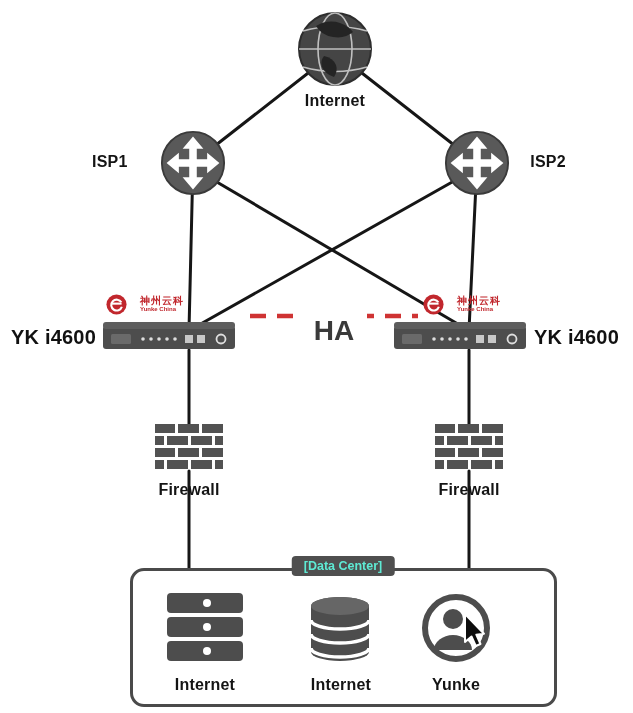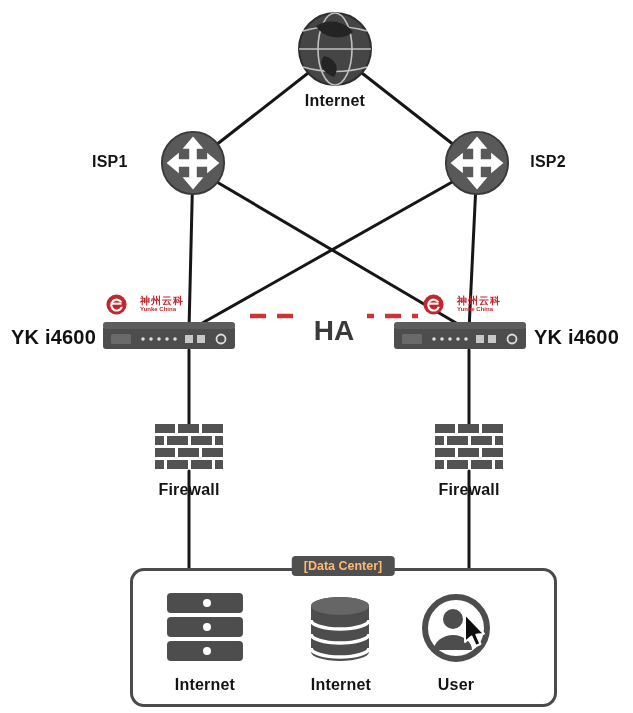--- a/index.html
+++ b/index.html
@@ -12,21 +12,21 @@
   .ha-label { position:absolute; z-index:3; left:301px; top:292px; width:66px; height:46px;
               background:#fff; text-align:center; line-height:46px; font-size:28px; font-weight:600; color:#3a3a3a;margin-top:16px; }
   .vendor { position:absolute; z-index:3; display:flex; align-items:center; gap:13px; height:26px; }
   .vendor .swirl { width:21px; height:21px; flex:0 0 auto; }
   .vtxt { display:flex; flex-direction:column; line-height:1.05; }
   .vcn { font-size:10px; font-weight:700; color:#c1272d; letter-spacing:1px; white-space:nowrap; }
   .ven { font-size:6px; font-weight:700; color:#c1272d; white-space:nowrap; }
   .dc-box { position:absolute; z-index:2; left:130px; top:568px; width:427px; height:139px;
             border:3px solid #4a4a4a; border-radius:14px; background:#fff; }
   .dc-badge { position:absolute; z-index:4; left:343px; top:556px; transform:translateX(-50%);
-              background:#4f4f4f; color:#fdba74; font-size:12.5px; font-weight:700;
+              background:#4f4f4f; color:#5eead4; font-size:12.5px; font-weight:700;
               padding:3px 12px; border-radius:4px; white-space:nowrap; }
 </style>
 </head>
 <body>
 
 <div class="canvas">
 
   <svg class="wires" width="633" height="713" viewBox="0 0 633 713">
     <g stroke="#161616" stroke-width="3" stroke-linecap="round">
       <line x1="335" y1="52" x2="193" y2="163"></line>
@@ -223,15 +223,15 @@
   <div class="label" style="left:296px; top:676px; width:90px;">Internet</div>
 
   <div class="abs" style="left:421px; top:593px;">
     <svg width="70" height="70" viewBox="0 0 70 70">
       <circle cx="35" cy="35" r="31" fill="#ffffff" stroke="#4d4d4d" stroke-width="6"></circle>
       <circle cx="32" cy="26" r="10" fill="#4d4d4d"></circle>
       <path d="M13,57 a19,15 0 0 1 38,0 Z" fill="#4d4d4d"></path>
       <path d="M44,21 L44,49 L50.5,43.5 L54.8,53 L59.5,51 L55.3,41.7 L63,40.7 Z" fill="#0d0d0d" stroke="#ffffff" stroke-width="2" stroke-linejoin="round"></path>
     </svg>
   </div>
-  <div class="label" style="left:421px; top:676px; width:70px;">User</div>
+  <div class="label" style="left:421px; top:676px; width:70px;">Yunke</div>
 
 </div>
 
 </body></html>

